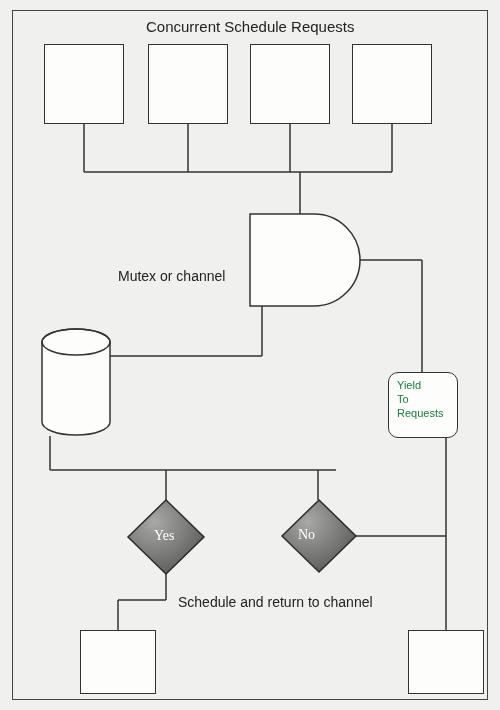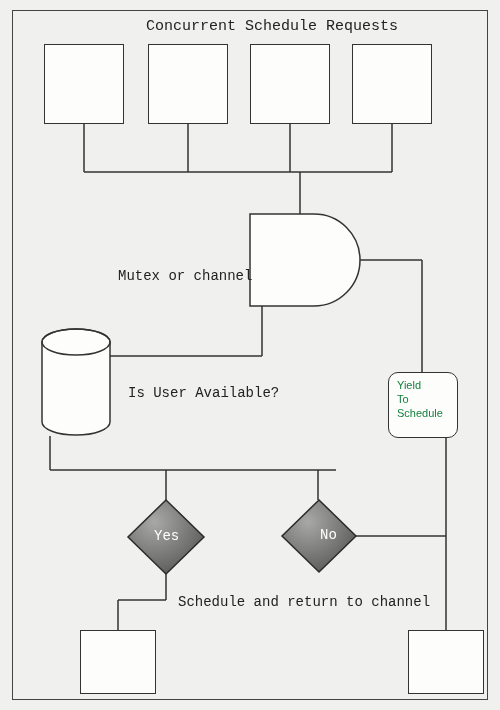--- a/index.html
+++ b/index.html
@@ -13,21 +13,21 @@
   }
   .inner-border {
     position: absolute;
     left: 12px; top: 10px;
     width: 476px; height: 690px;
     border: 1px solid #444;
     box-sizing: border-box;
   }
   .label {
     position: absolute;
-    font-family: Liberation Mono, monospace;
+    font-family: Liberation Sans, sans-serif;
     font-size: 15px;
     color: #222;
     white-space: nowrap;
   }
   .label.small { font-size: 14px; }
   .yield-label {
     font-family: "Helvetica Neue", Arial, sans-serif;
     font-size: 11px;
     color: #15803d;
     line-height: 1.25;
@@ -50,21 +50,21 @@
     position: absolute;
     width: 70px; height: 66px;
     border: 1px solid #333;
     background: #fdfdfc;
     border-radius: 10px;
     box-sizing: border-box;
     padding: 6px 8px;
   }
   .decision-label {
     position: absolute;
-    font-family: Liberation Mono, monospace;
+    font-family: Liberation Serif, serif;
     font-size: 14px;
     color: #fff;
   }
   svg { position: absolute; overflow: visible; }
 </style>
 </head>
 <body>
 
 <div class="frame">
   <div class="inner-border"></div>
@@ -106,26 +106,25 @@
       <line x1="76" y1="356" x2="76" y2="370"></line>
     </g>
   </svg>
 
   <svg style="left:40px; top:328px; width:72px; height:110px;">
     <ellipse cx="36" cy="14" rx="34" ry="13" fill="#fdfdfc" stroke="#333" stroke-width="1.5"></ellipse>
     <path d="M2,14 L2,94 A34,13 0 0 0 70,94 L70,14" fill="#fdfdfc" stroke="#333" stroke-width="1.5"></path>
     <ellipse cx="36" cy="14" rx="34" ry="13" fill="none" stroke="#333" stroke-width="1.5"></ellipse>
   </svg>
 
-  <div class="label small" style="left:128px; top:385px;">Is User Available?</div>
 
   <div class="yield-box" style="left:388px; top:372px;">
     <div class="yield-label">Yield</div>
     <div class="yield-label">To</div>
-    <div class="yield-label">Schedule</div>
+    <div class="yield-label">Requests</div>
   </div>
 
   <svg style="left:0; top:0; width:500px; height:710px;">
     <g stroke="#333" stroke-width="1.5" fill="none">
 
       <line x1="50" y1="436" x2="50" y2="470"></line>
       <line x1="50" y1="470" x2="336" y2="470"></line>
 
       <line x1="446" y1="438" x2="446" y2="630"></line>
 
@@ -148,21 +147,21 @@
 
   <svg style="left:280px; top:498px; width:78px; height:76px;">
     <defs>
       <radialGradient id="gradNo" cx="35%" cy="30%" r="75%">
         <stop offset="0%" stop-color="#a8a8a6"></stop>
         <stop offset="100%" stop-color="#5b5b59"></stop>
       </radialGradient>
     </defs>
     <polygon points="39,2 76,38 39,74 2,38" fill="url(#gradNo)" stroke="#2b2b2b" stroke-width="1.5"></polygon>
   </svg>
-  <div class="decision-label" style="left:320px; top:527px;">No</div>
+  <div class="decision-label" style="left:298px; top:527px;">No</div>
 
   <svg style="left:0; top:0; width:500px; height:710px;">
     <g stroke="#333" stroke-width="1.5" fill="none">
 
       <line x1="166" y1="574" x2="166" y2="600"></line>
       <line x1="166" y1="600" x2="118" y2="600"></line>
       <line x1="118" y1="600" x2="118" y2="630"></line>
 
       <line x1="356" y1="536" x2="446" y2="536"></line>
     </g>

